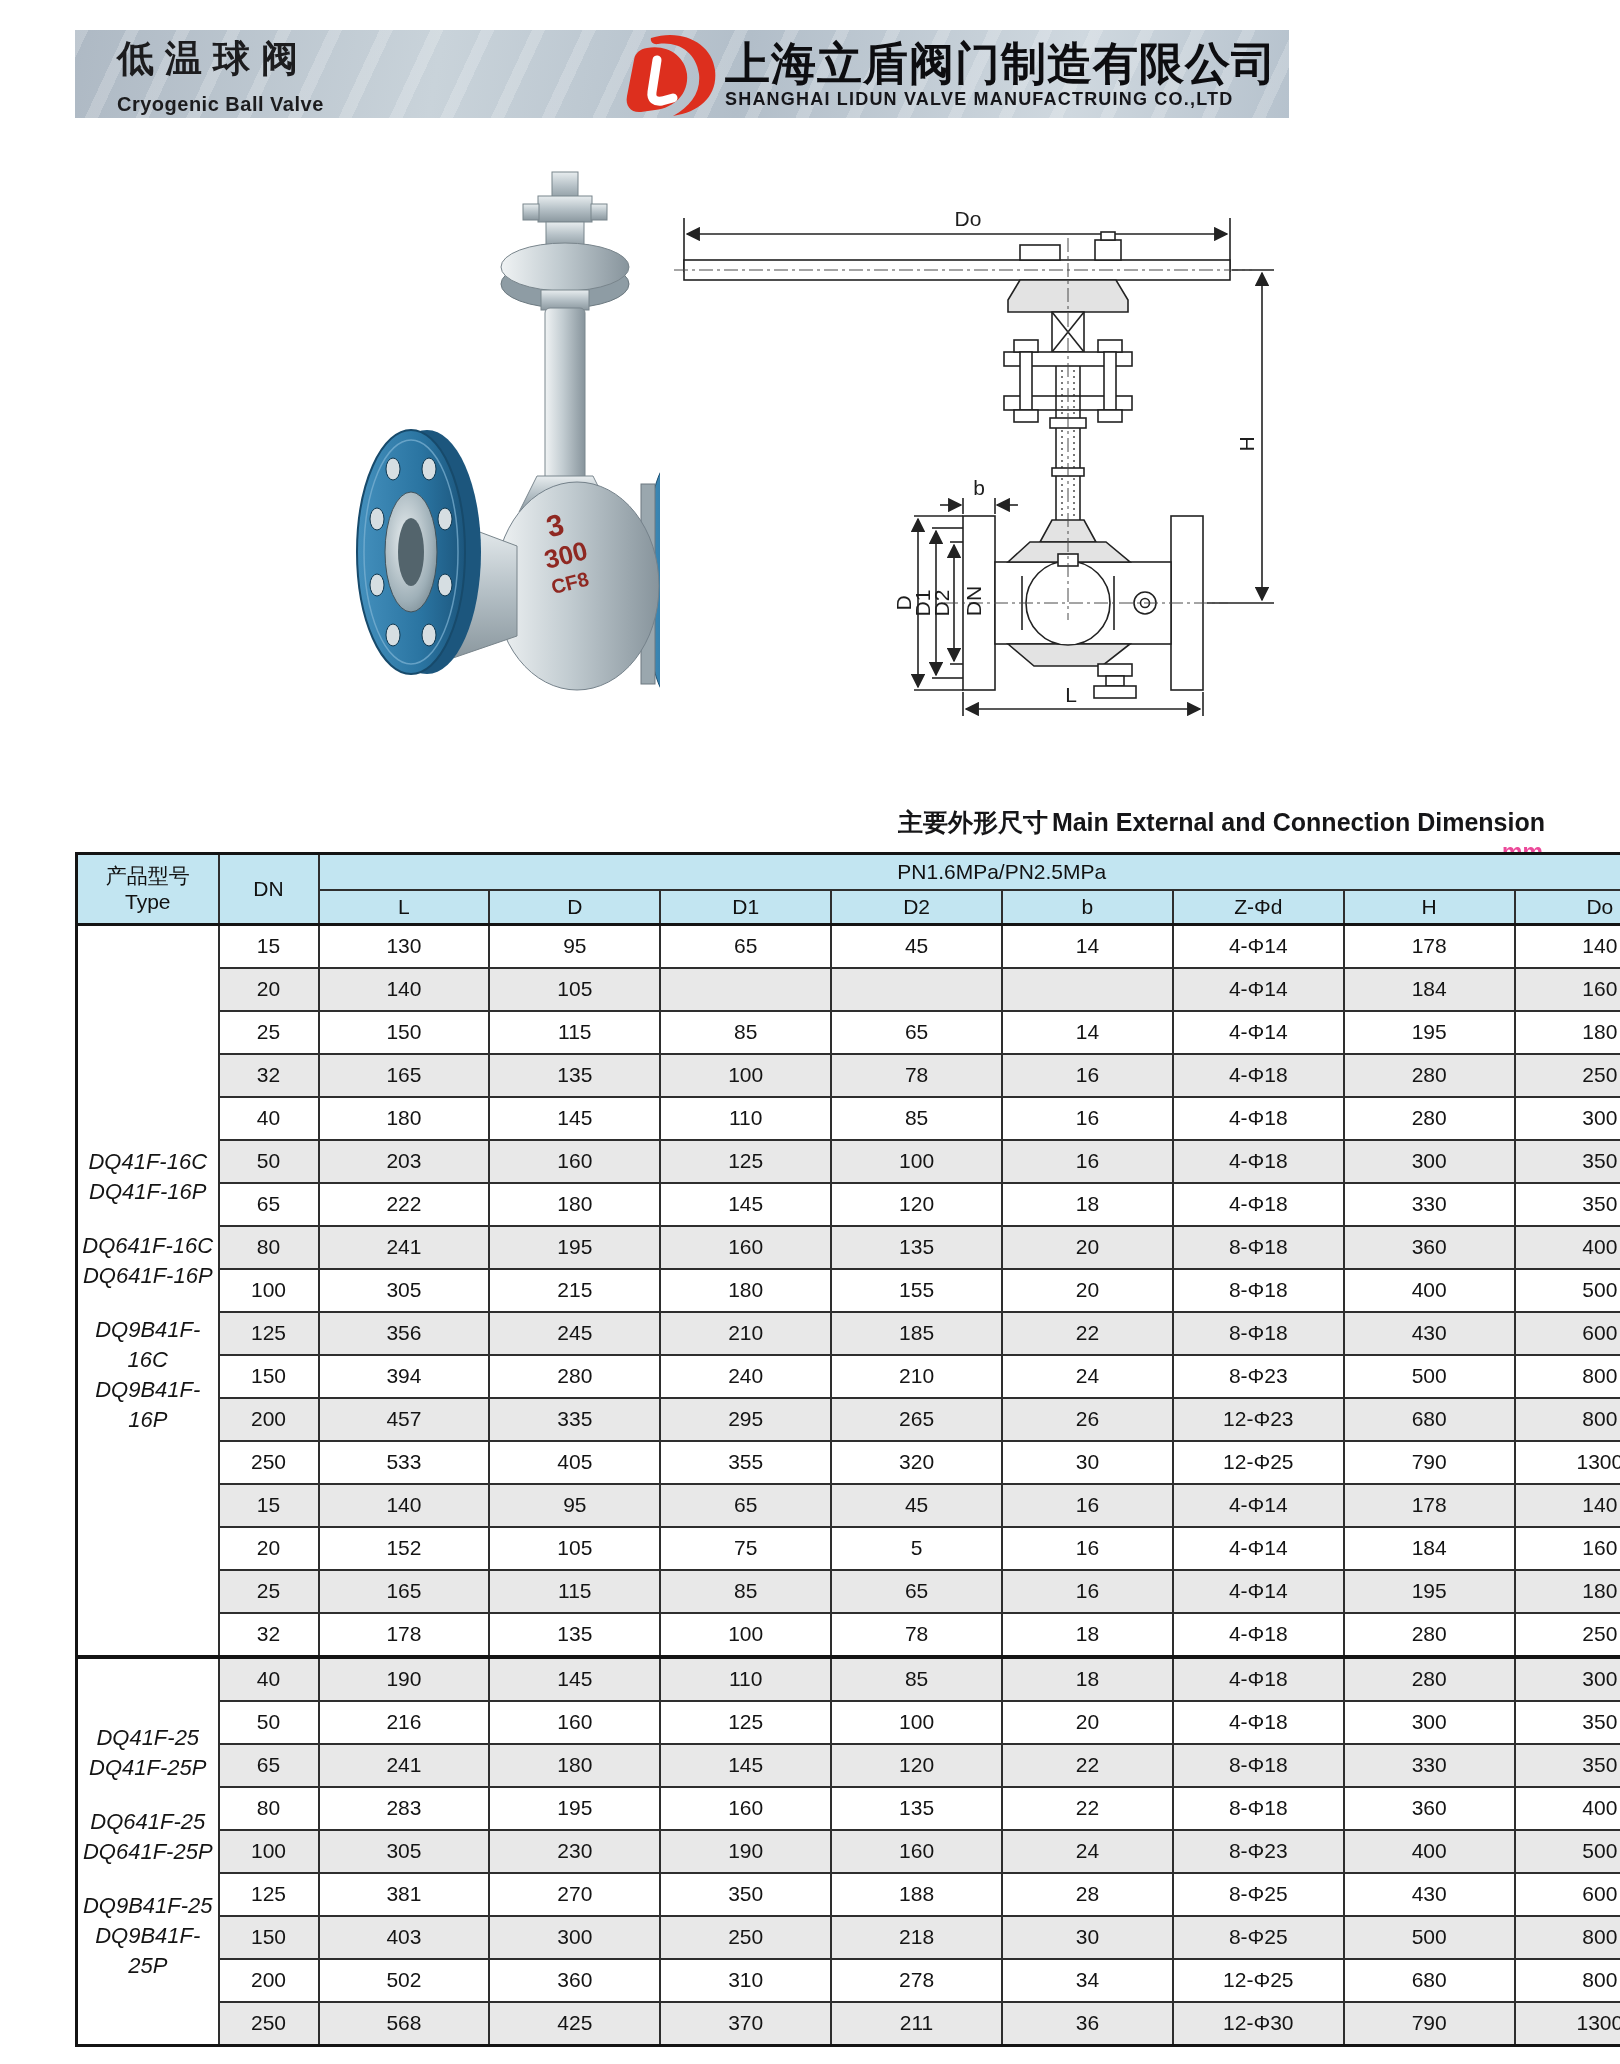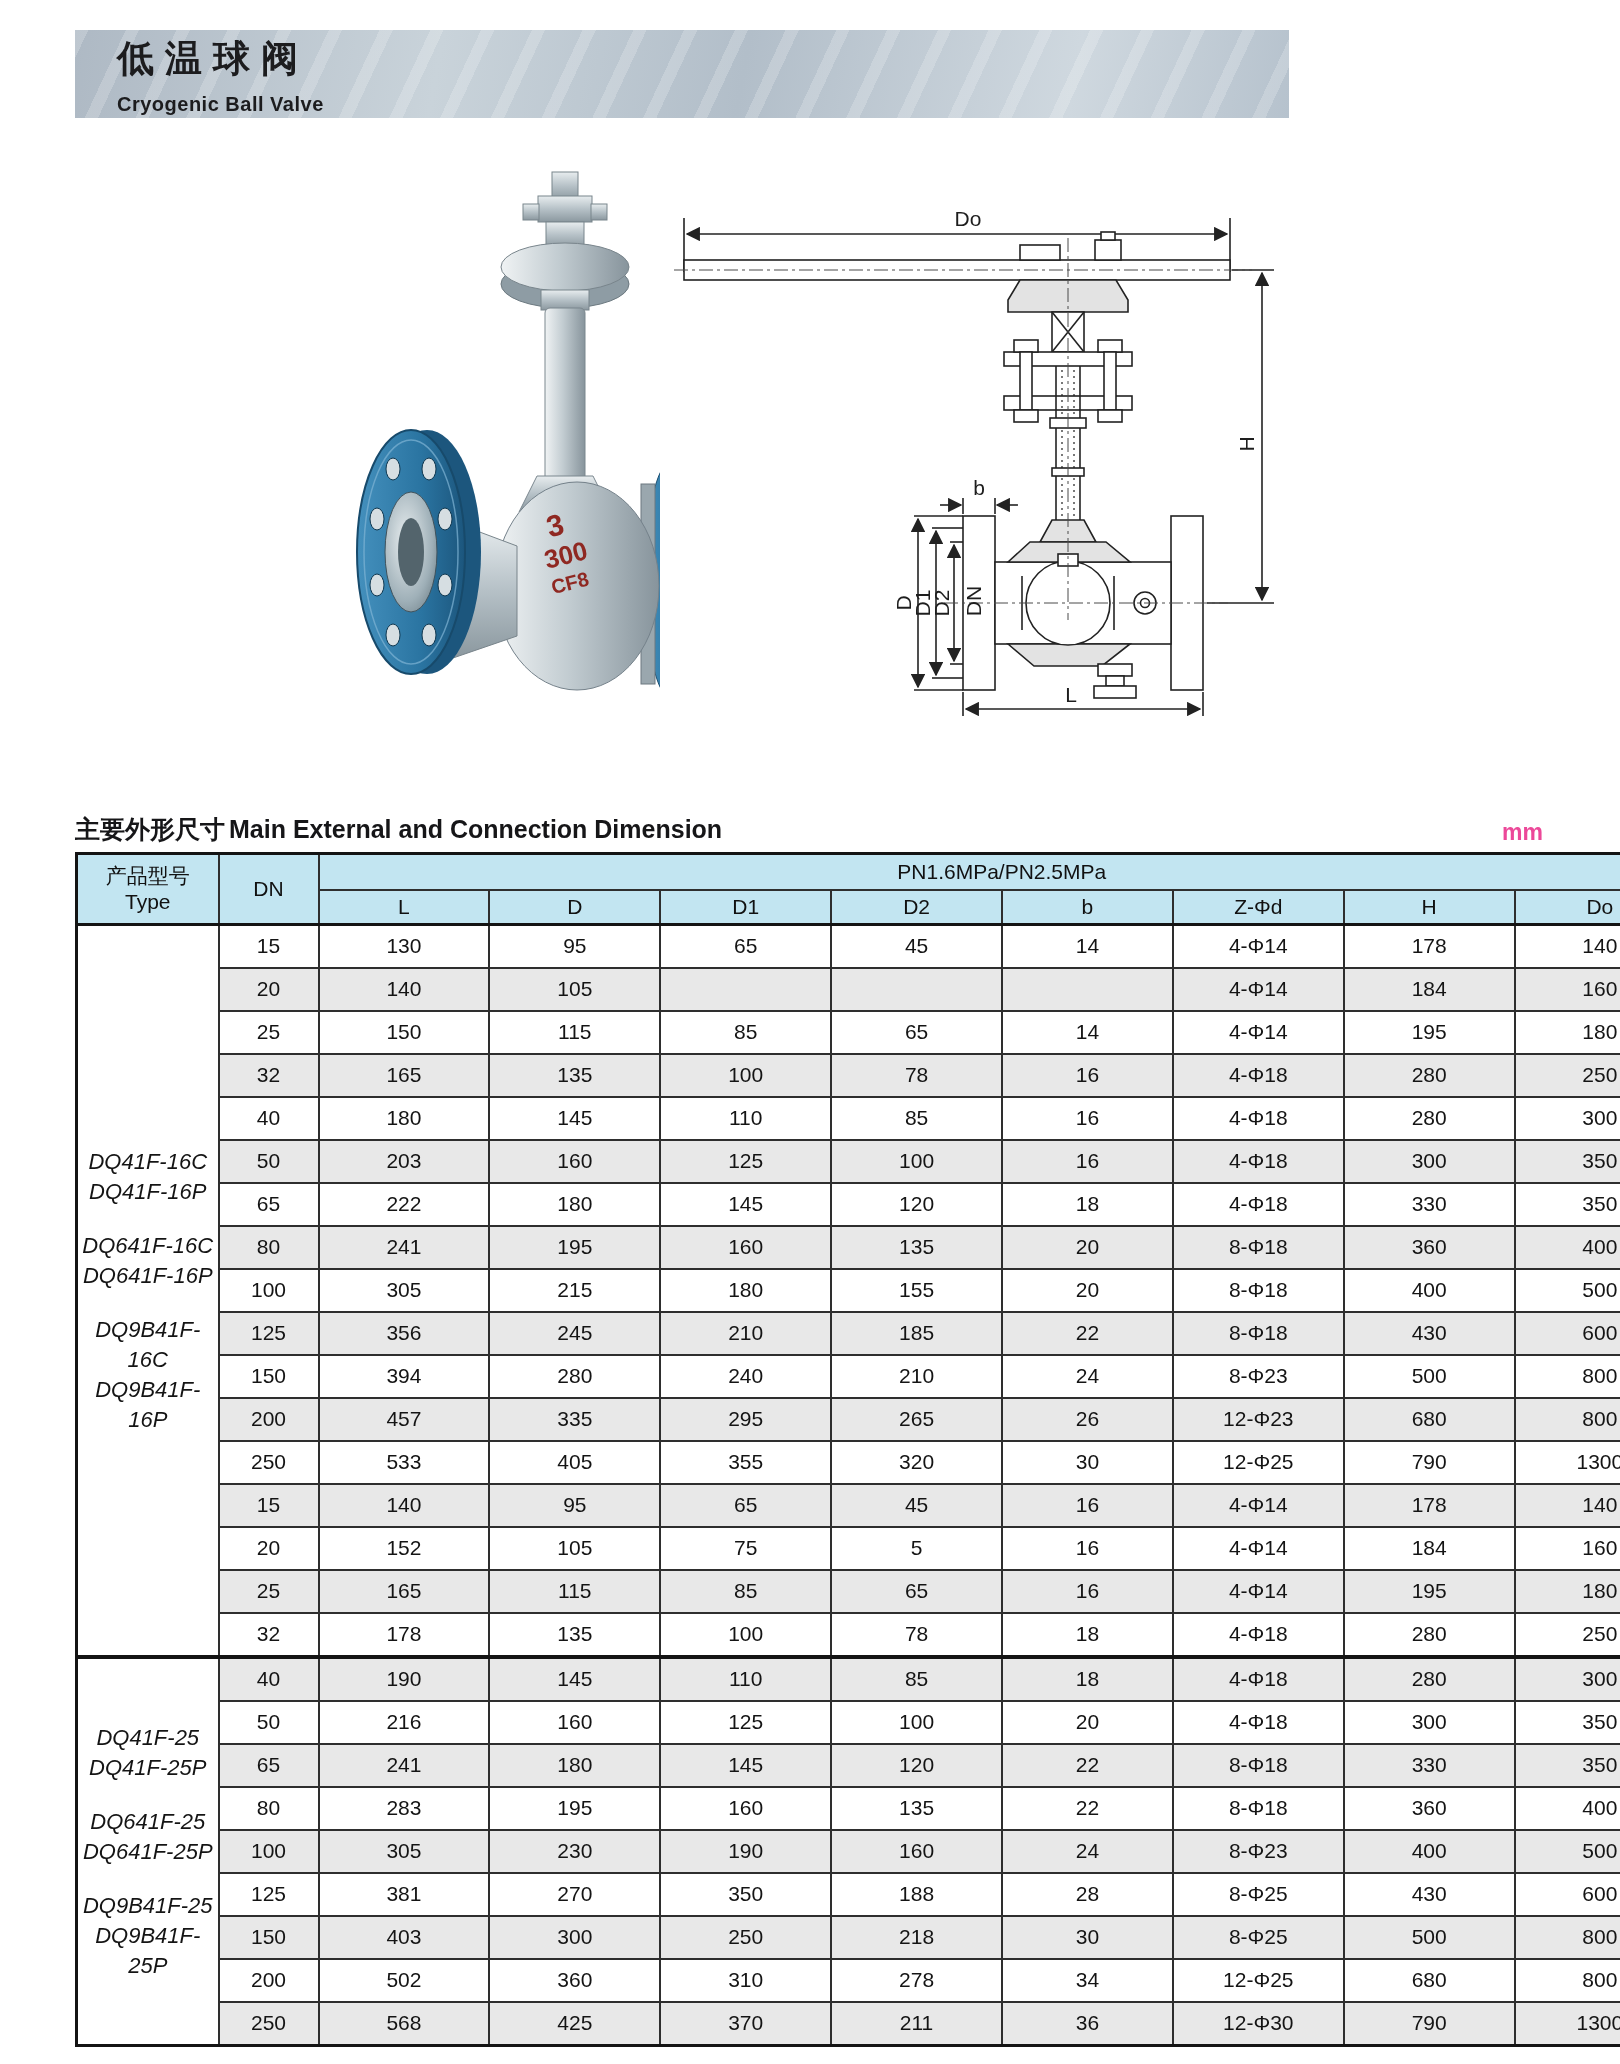--- a/index.html
+++ b/index.html
@@ -20,21 +20,21 @@
   .logo{width:100px;height:84px;margin-right:8px;flex:0 0 auto;}
   .company{width:562px;}
   .company-zh{font-size:45px;font-weight:bold;color:#0d0d10;letter-spacing:1px;line-height:1.15;white-space:nowrap;}
   .company-en{font-size:18px;font-weight:bold;color:#16161a;letter-spacing:1.2px;white-space:nowrap;}
 
   
   .valve-photo{position:absolute;left:255px;top:150px;width:405px;height:572px;}
   .valve-drawing{position:absolute;left:668px;top:148px;width:617px;height:582px;}
 
   
-  .table-title-row{position:absolute;left:75px;top:806px;width:1470px;height:40px;display:flex;align-items:flex-end;justify-content:space-between;}
+  .table-title-row{position:absolute;left:75px;top:806px;width:1470px;height:40px;display:flex;align-items:flex-end;justify-content:flex-start;flex-direction:column;}
   .table-title{font-size:25px;font-weight:bold;color:#161618;}
   .table-title .en{margin-left:4px;}
   .unit{font-size:23px;font-weight:bold;color:#ec4899;padding-right:2px;}
 
   
   table.dim-table{
     position:absolute;left:75px;top:852px;width:1612px;
     border-collapse:collapse;table-layout:fixed;
     border:3px solid #141414;
     font-size:21px;
@@ -59,20 +59,31 @@
 </style>
 </head>
 <body>
 
 <div class="page">
 
   <div class="header-band">
     <div class="band-left">
       <div class="zh-title">低温球阀</div>
       <div class="en-title">Cryogenic Ball Valve</div>
+    </div>
+    <div class="band-right">
+      <svg class="logo" viewBox="0 0 100 84">
+        <path d="M34 6 C66 -4 95 12 98 38 C101 63 84 80 56 84 C74 74 84 60 82 42 C79 20 61 9 41 12 C36 13 33 9 34 6 Z" fill="#dd2f1e"></path>
+        <path d="M30 16 C50 12 68 24 70 42 C72 62 57 76 38 78 L24 80 C14 81 8 74 10 64 L17 28 C18 21 23 17 30 16 Z" fill="#dd2f1e"></path>
+        <path d="M40 28 L35 60 C34 67 38 70 45 69 L56 66" stroke="#ffffff" stroke-width="9" fill="none" stroke-linecap="round" stroke-linejoin="round"></path>
+      </svg>
+      <div class="company">
+        <div class="company-zh">上海立盾阀门制造有限公司</div>
+        <div class="company-en">SHANGHAI LIDUN VALVE MANUFACTRUING CO.,LTD</div>
+      </div>
     </div>
   </div>
 
   <svg class="valve-photo" viewBox="0 0 405 572">
     <defs>
       <linearGradient id="pg-steelH" x1="0" y1="0" x2="1" y2="0">
         <stop offset="0" stop-color="#f0f3f4"></stop>
           <stop offset="0.45" stop-color="#c2ccd1"></stop>
           <stop offset="1" stop-color="#87949c"></stop>
       </linearGradient>

